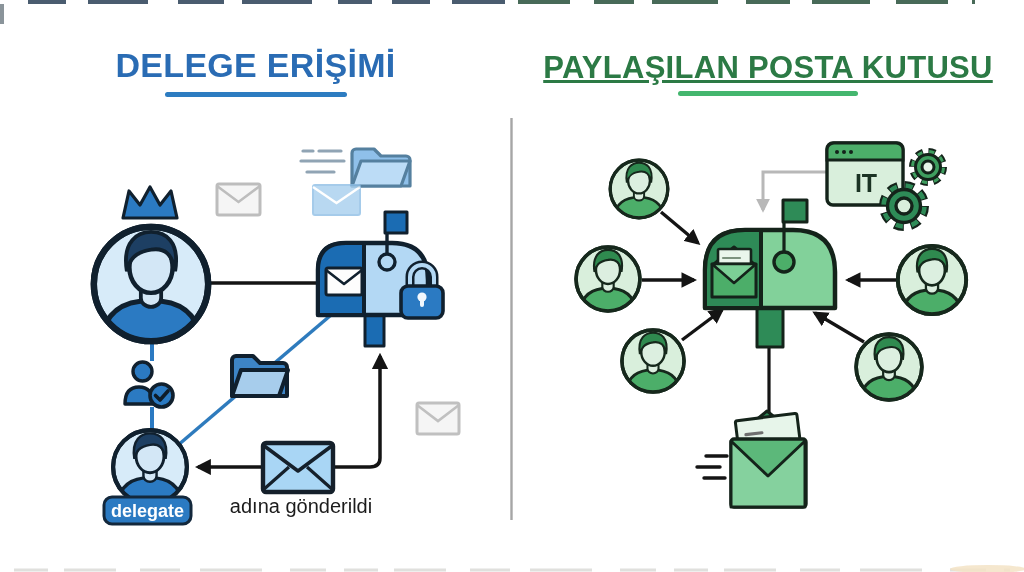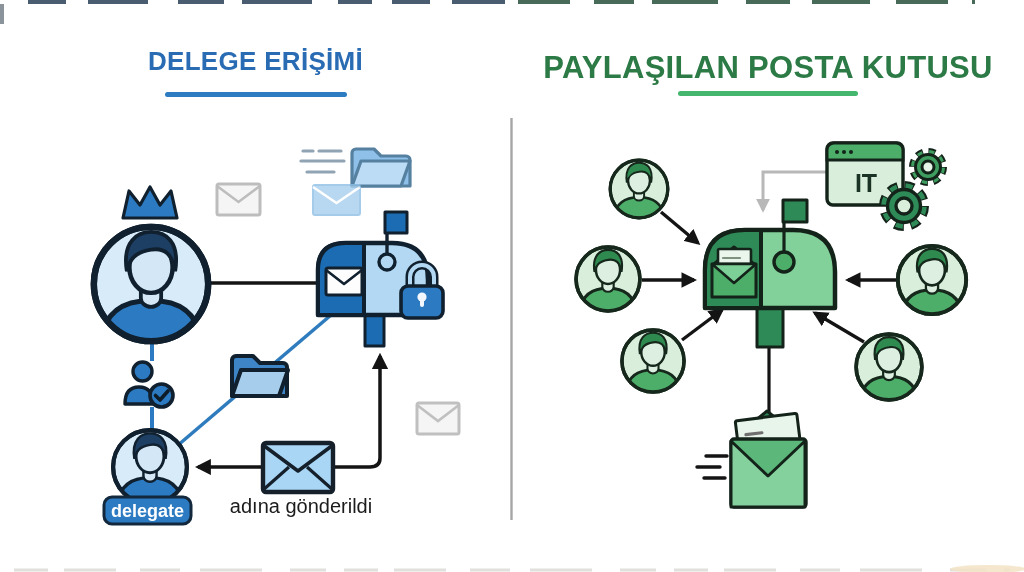--- a/index.html
+++ b/index.html
@@ -1,21 +1,21 @@
 <!DOCTYPE html>
 <html><head>
 <meta charset="utf-8">
 <style>
   html,body{margin:0;padding:0;background:#fff;}
   .stage{position:relative;width:1024px;height:572px;background:#ffffff;overflow:hidden;
          font-family:"Liberation Sans",sans-serif;}
   svg.art{position:absolute;left:0;top:0;}
   .title{position:absolute;font-weight:700;text-align:center;letter-spacing:.3px;white-space:nowrap;}
-  .title-left{left:0;top:46px;width:511px;font-size:26px;color:#2a6cb4;}
-  .title-right{left:512px;top:50px;width:512px;font-size:31px;color:#2c7a45;}
+  .title-left{left:0;top:46px;width:511px;font-size:34px;color:#2a6cb4;}
+  .title-right{left:512px;top:50px;width:512px;font-size:31px;color:#2c7a45;text-decoration:underline;}
   .rule{position:absolute;height:5px;border-radius:3px;}
   .rule-left{left:165px;top:92px;width:182px;background:#2d7cc1;}
   .rule-right{left:678px;top:91px;width:180px;background:#44b66e;}
   svg text{font-family:"Liberation Sans",sans-serif;}
   .svg-caption{font-size:20px;fill:#1b1b1b;}
   .svg-badge{font-size:18px;font-weight:700;fill:#ffffff;}
   .svg-it{font-size:25px;font-weight:700;fill:#1b3324;}
 </style>
 </head>
 <body>

